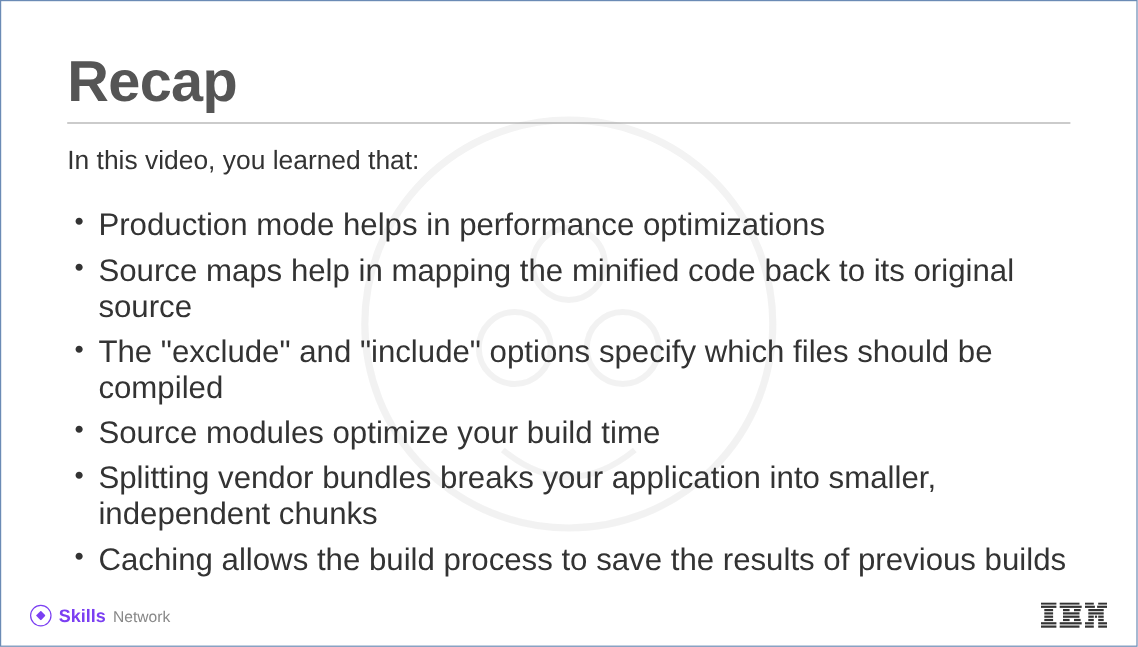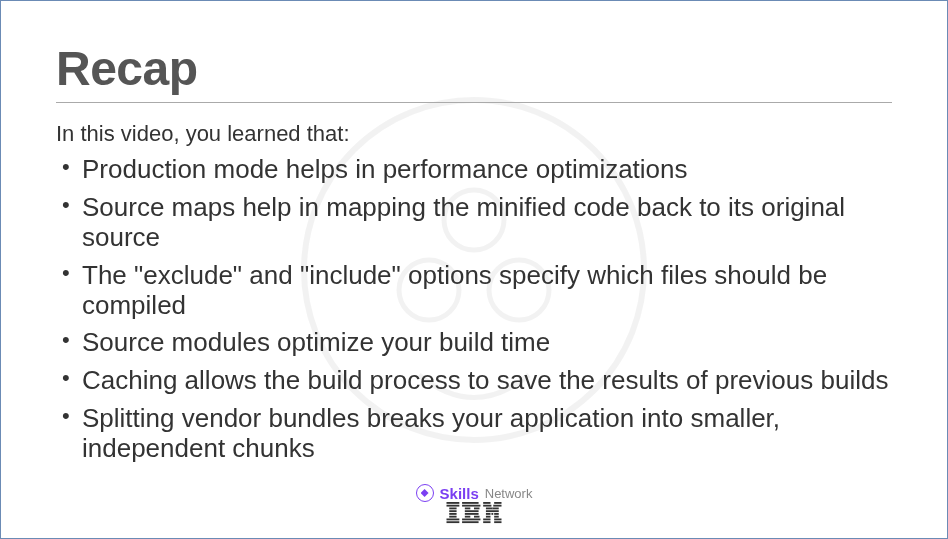--- a/index.html
+++ b/index.html
@@ -41,21 +41,21 @@
       font-weight: 600;
       color: #555555;
       padding-bottom: 6px;
       border-bottom: 1px solid #aaaaaa;
       margin-bottom: 18px;
       letter-spacing: -0.5px;
     }
     .intro {
       font-size: 22px;
       color: #333333;
-      margin-bottom: 4px;
+      margin-bottom: 22px;
       font-weight: 400;
     }
     .bullets {
       list-style: none;
       padding-left: 6px;
     }
     .bullets li {
       font-size: 26px;
       color: #333333;
       line-height: 1.15;
@@ -74,21 +74,20 @@
     .footer {
       position: absolute;
       bottom: 14px;
       left: 0;
       right: 0;
       padding: 0 24px;
       display: flex;
       justify-content: space-between;
       align-items: center;
       z-index: 1;
-      flex-direction: column;
     }
     .brand-left {
       display: flex;
       align-items: center;
       gap: 6px;
     }
     .brand-icon {
       width: 18px;
       height: 18px;
       border: 1.5px solid #7b3ff2;
@@ -139,22 +138,22 @@
 </div>
 
 <div class="content">
   <h1 class="title">Recap</h1>
   <p class="intro">In this video, you learned that:</p>
   <ul class="bullets">
     <li>Production mode helps in performance optimizations</li>
     <li>Source maps help in mapping the minified code back to its original source</li>
     <li>The "exclude" and "include" options specify which files should be compiled</li>
     <li>Source modules optimize your build time</li>
+    <li>Splitting vendor bundles breaks your application into smaller, independent chunks</li>
     <li>Caching allows the build process to save the results of previous builds</li>
-    <li>Splitting vendor bundles breaks your application into smaller, independent chunks</li>
   </ul>
 </div>
 
 <div class="footer">
   <div class="brand-left">
     <span class="brand-icon"></span>
     <span class="brand-skills">Skills</span>
     <span class="brand-network">Network</span>
   </div>
   <div class="ibm-logo">

